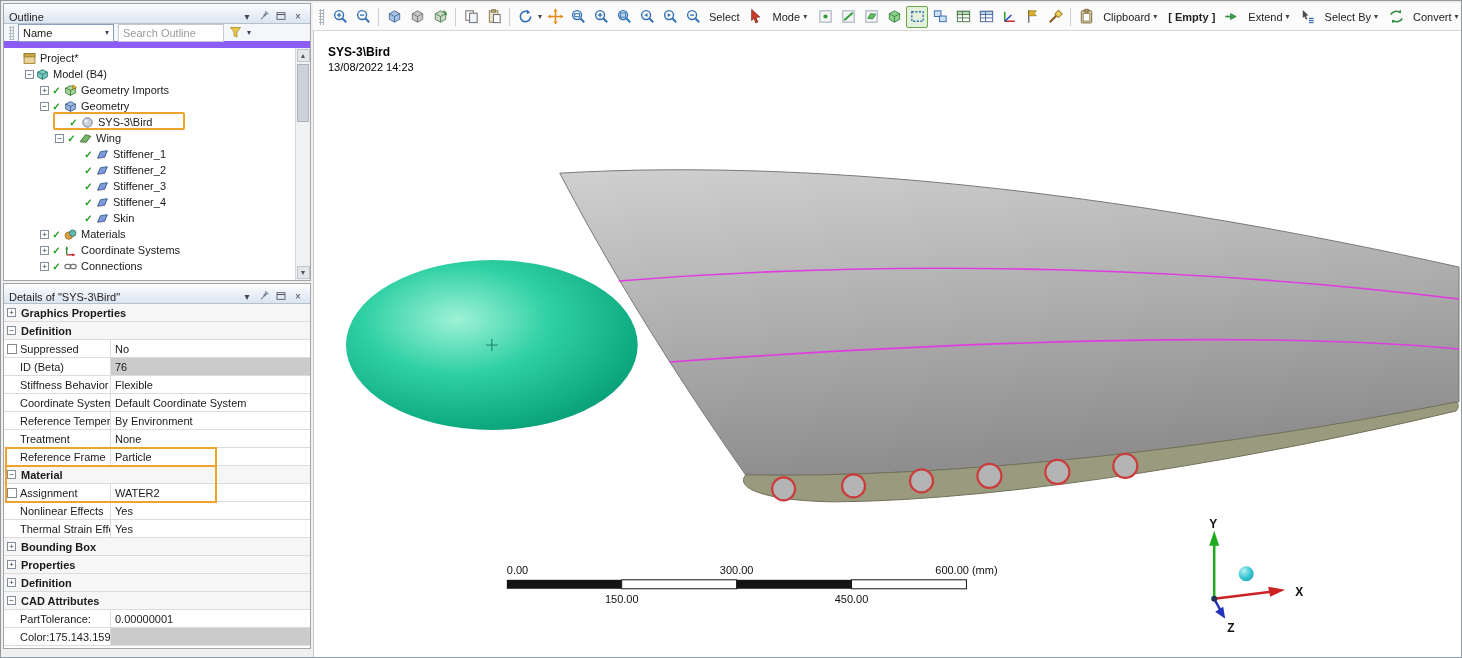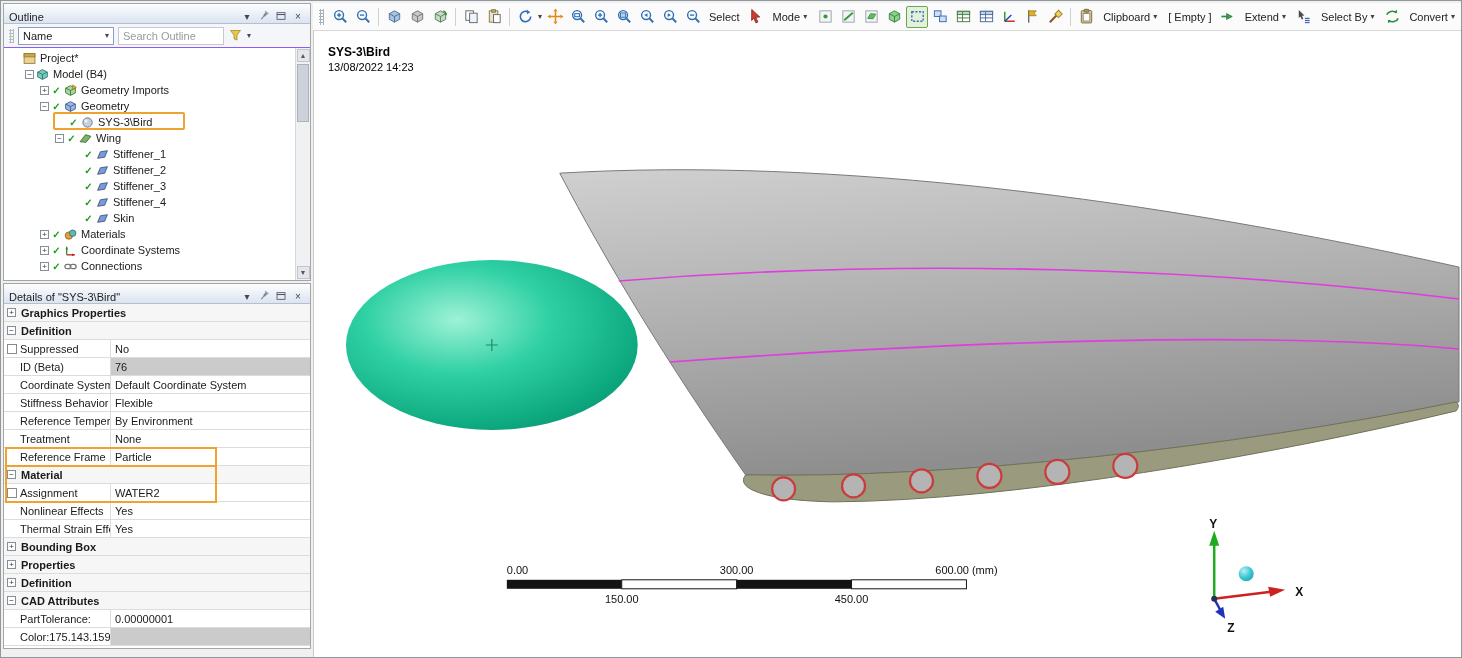--- a/index.html
+++ b/index.html
@@ -9,21 +9,21 @@
 
 .outline-panel{position:absolute;left:2px;top:2px;width:308px;height:278px;background:#fff;border:1px solid #a5a5a5;display:flex;flex-direction:column}
 .details-panel{position:absolute;left:2px;top:282px;width:308px;height:366px;background:#fff;border:1px solid #a5a5a5;display:flex;flex-direction:column}
 .panel-header{height:20px;display:flex;align-items:flex-end;background:linear-gradient(#fdfdfe,#dbe4f1);border-bottom:1px solid #b6bfcc;padding:0 5px;flex:0 0 auto}
 .ph-title{flex:1;color:#222;white-space:nowrap;overflow:hidden}
 .ph-icons{display:flex;align-items:center;gap:3px}
 .ph-ic{width:14px;height:14px;display:inline-flex;align-items:center;justify-content:center;color:#445;font-size:10px;cursor:default}
 .ph-ic svg{width:12px;height:12px}
 
 
-.outline-filter-row{height:24px;display:flex;align-items:center;gap:4px;padding:0 5px;background:#f4f6f9;border-bottom:1px solid #8b5cf6;flex:0 0 auto}
+.outline-filter-row{height:24px;display:flex;align-items:center;gap:4px;padding:0 5px;background:#f4f6f9;border-bottom:7px solid #8b5cf6;flex:0 0 auto}
 .grip{width:5px;height:14px;background-image:radial-gradient(circle,#9aab 1px,transparent 1.2px);background-size:3px 3px;flex:0 0 auto}
 .name-select{width:96px;height:18px;border:1px solid #8aa0c0;background:#fff;display:flex;align-items:center;padding:0 4px;justify-content:space-between}
 .search-input{width:106px;height:18px;border:1px solid #c5cad2;padding:0 4px;font:inherit;color:#333}
 .search-input::placeholder{color:#9a9a9a}
 .dd-arrow{font-size:8px;color:#446}
 .svgic{display:inline-flex}
 .svgic svg{width:15px;height:15px}
 
 
 .tree-wrap{flex:1;display:flex;overflow:hidden;position:relative}
@@ -57,21 +57,21 @@
 
 
 .toolbar{position:absolute;left:312px;top:2px;width:1148px;height:28px;background:#fbfbfb;border-bottom:1px solid #d8d8d8;display:flex;align-items:center;padding:0 4px;gap:1px;overflow:hidden}
 .tb-grip{width:5px;height:16px;margin:0 4px 0 2px;background-image:radial-gradient(circle,#a8b0bc 1px,transparent 1.2px);background-size:3px 3px;flex:0 0 auto}
 .tb-ic{width:22px;height:22px;display:inline-flex;align-items:center;justify-content:center;border:1px solid transparent;border-radius:2px;flex:0 0 auto}
 .tb-ic.active{border:1px solid #6aa84f;background:#e2f0dc}
 .tb-ic svg{width:17px;height:17px}
 .tb-sep{width:1px;height:18px;background:#d0d0d0;margin:0 3px;flex:0 0 auto}
 .tb-caret{font-size:8px;color:#444;padding:0 1px;flex:0 0 auto}
 .tb-label{padding:0 4px;color:#222;flex:0 0 auto}
-.tb-label.b{font-weight:normal}
+.tb-label.b{font-weight:bold}
 .tb-btn{display:inline-flex;align-items:center;gap:2px;padding:2px 4px;border:1px solid transparent;border-radius:2px;color:#222;flex:0 0 auto}
 
 
 .viewport{position:absolute;left:312px;top:30px;width:1148px;height:626px;background:#fff;border-left:1px solid #c8c8c8;overflow:hidden}
 .vp-annot{position:absolute;left:14px;top:14px;line-height:15px;z-index:3}
 .vp-title{font-weight:bold;font-size:12px;color:#000}
 .vp-date{font-size:11px;color:#000}
 .scene{position:absolute;left:0;top:0;width:100%;height:100%}
 .scene text{font-family:"Liberation Sans",sans-serif;font-size:11px;fill:#111}
 .scene text.axis{font-size:12px;font-weight:bold}
@@ -593,29 +593,29 @@
           <div class="d-value">No</div>
         </div>
         <div class="d-row d-prop">
           <div class="d-label">
             <span>ID (Beta)</span>
           </div>
           <div class="d-value shaded">76</div>
         </div>
         <div class="d-row d-prop">
           <div class="d-label">
+            <span>Stiffness Behavior</span>
+          </div>
+          <div class="d-value">Flexible</div>
+        </div>
+        <div class="d-row d-prop">
+          <div class="d-label">
             <span>Coordinate System</span>
           </div>
           <div class="d-value">Default Coordinate System</div>
-        </div>
-        <div class="d-row d-prop">
-          <div class="d-label">
-            <span>Stiffness Behavior</span>
-          </div>
-          <div class="d-value">Flexible</div>
         </div>
         <div class="d-row d-prop">
           <div class="d-label">
             <span>Reference Temperature</span>
           </div>
           <div class="d-value">By Environment</div>
         </div>
         <div class="d-row d-prop">
           <div class="d-label">
             <span>Treatment</span>

